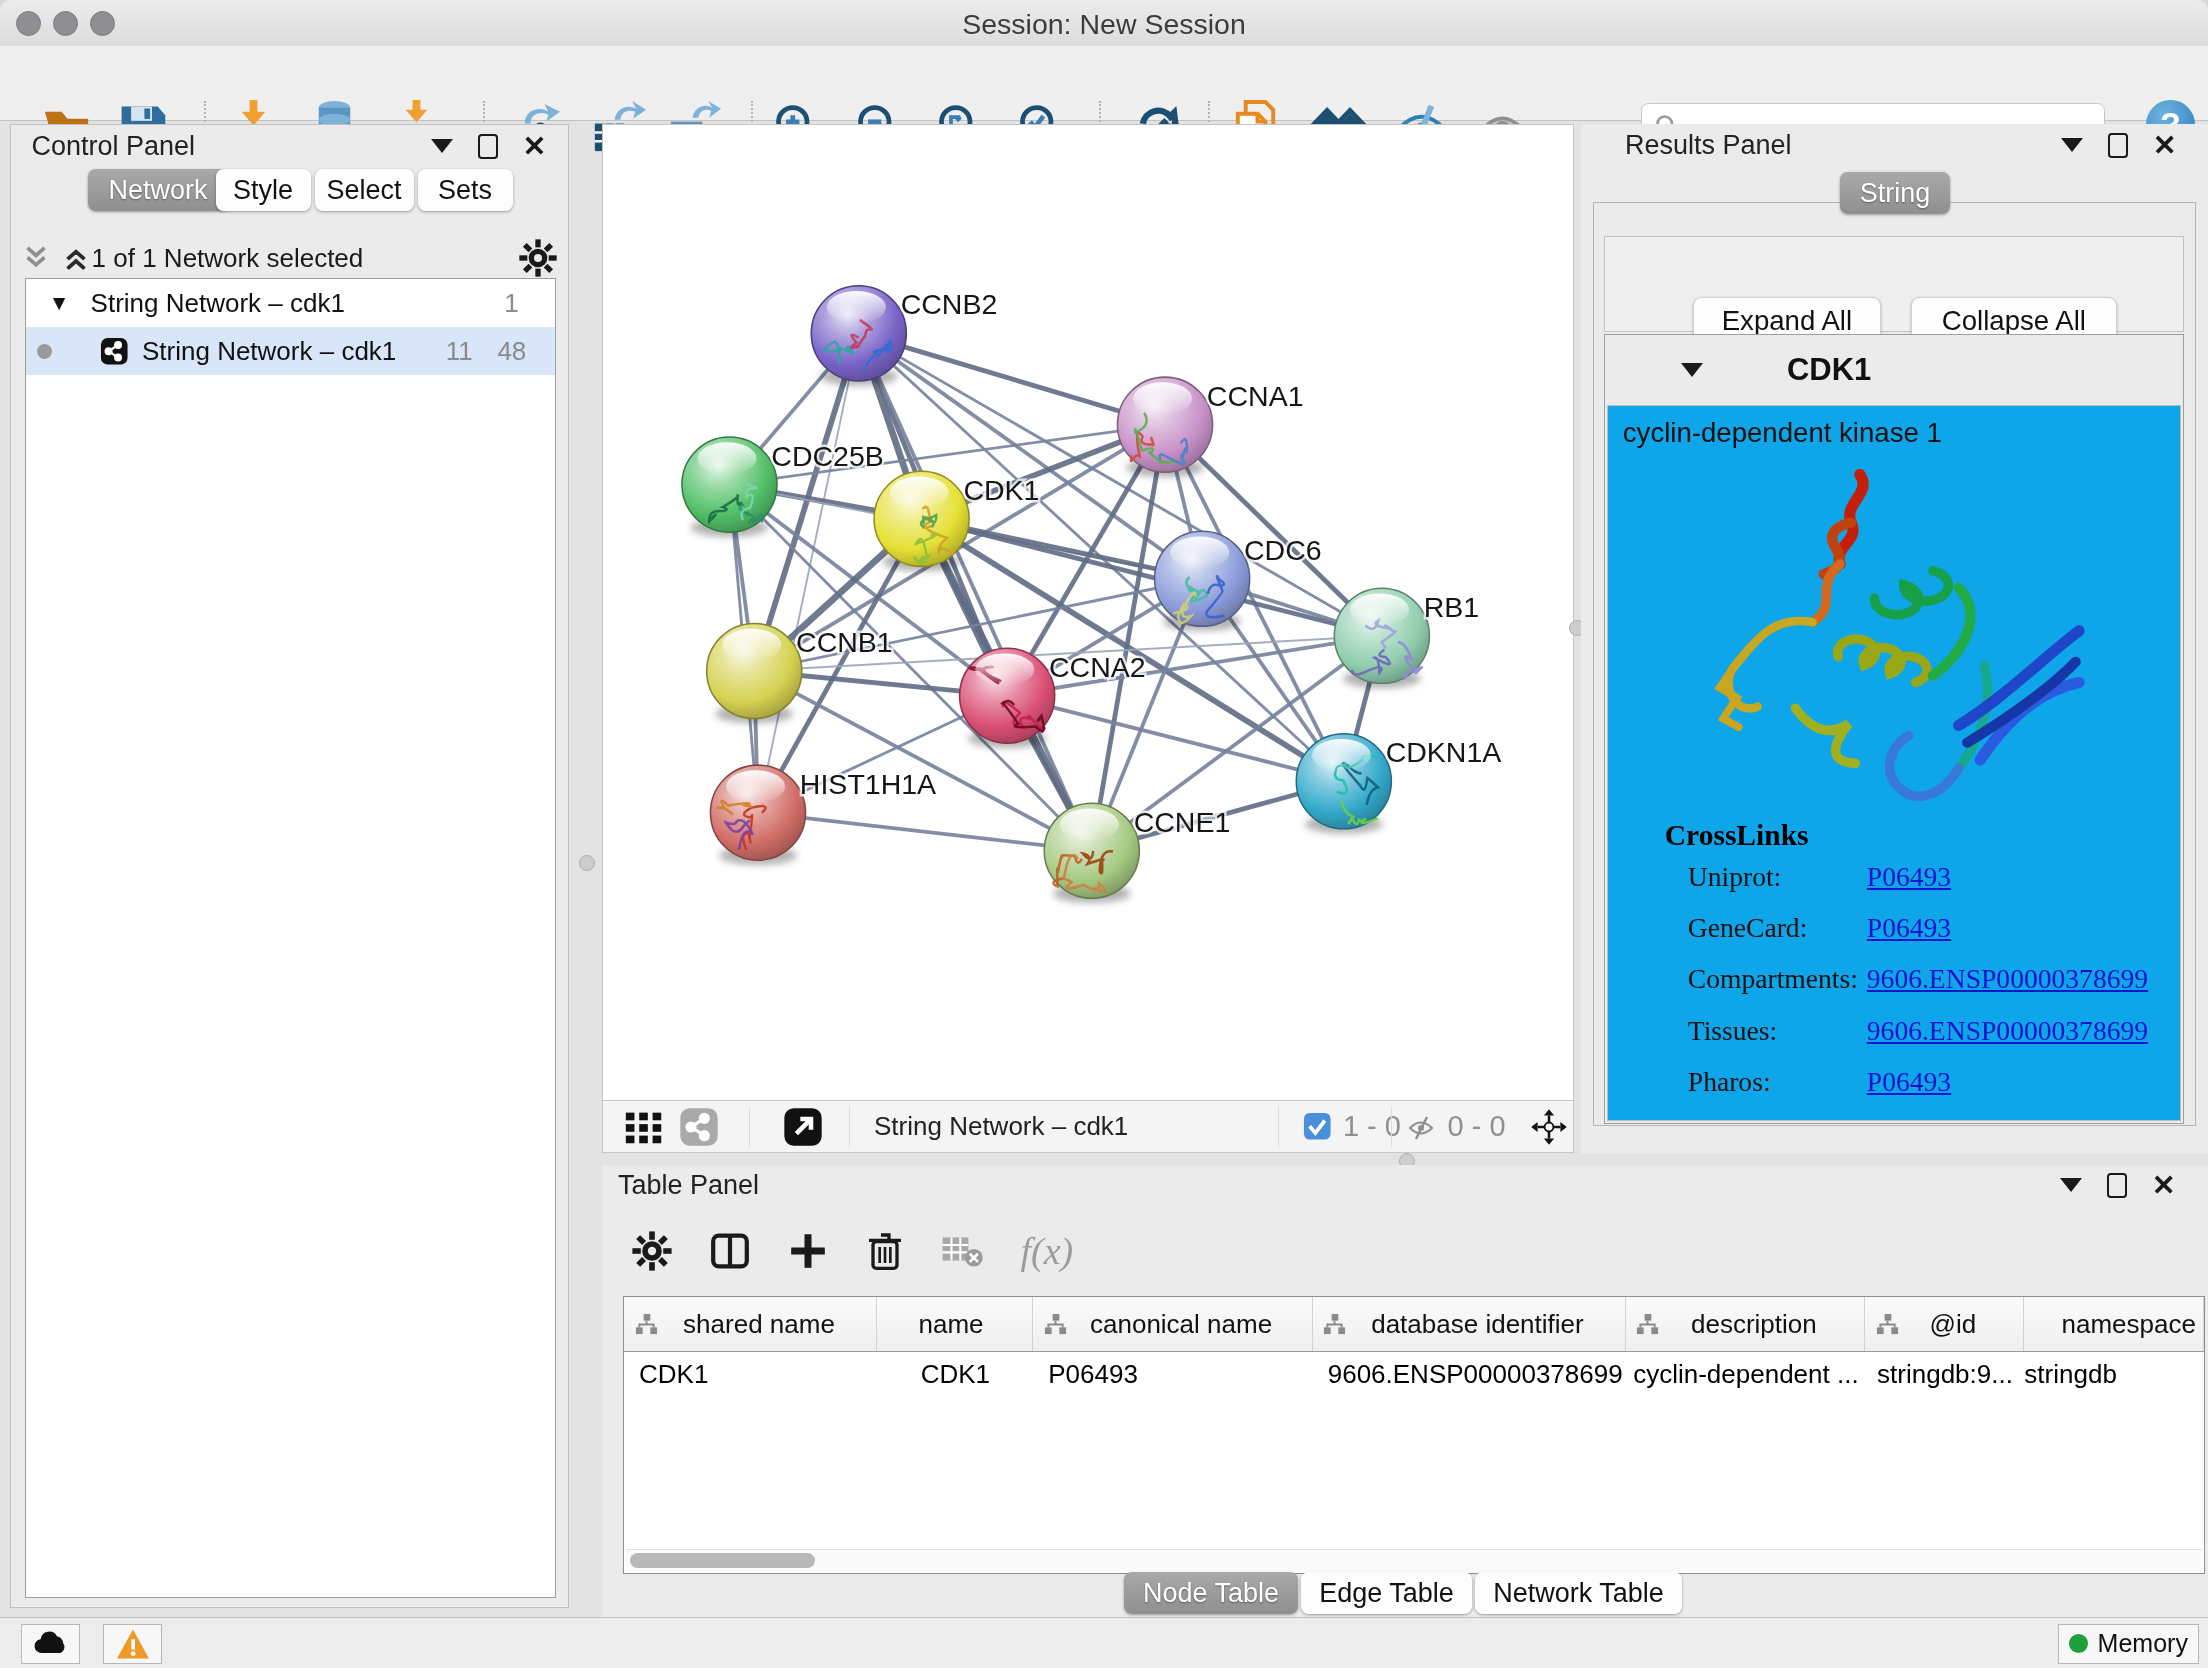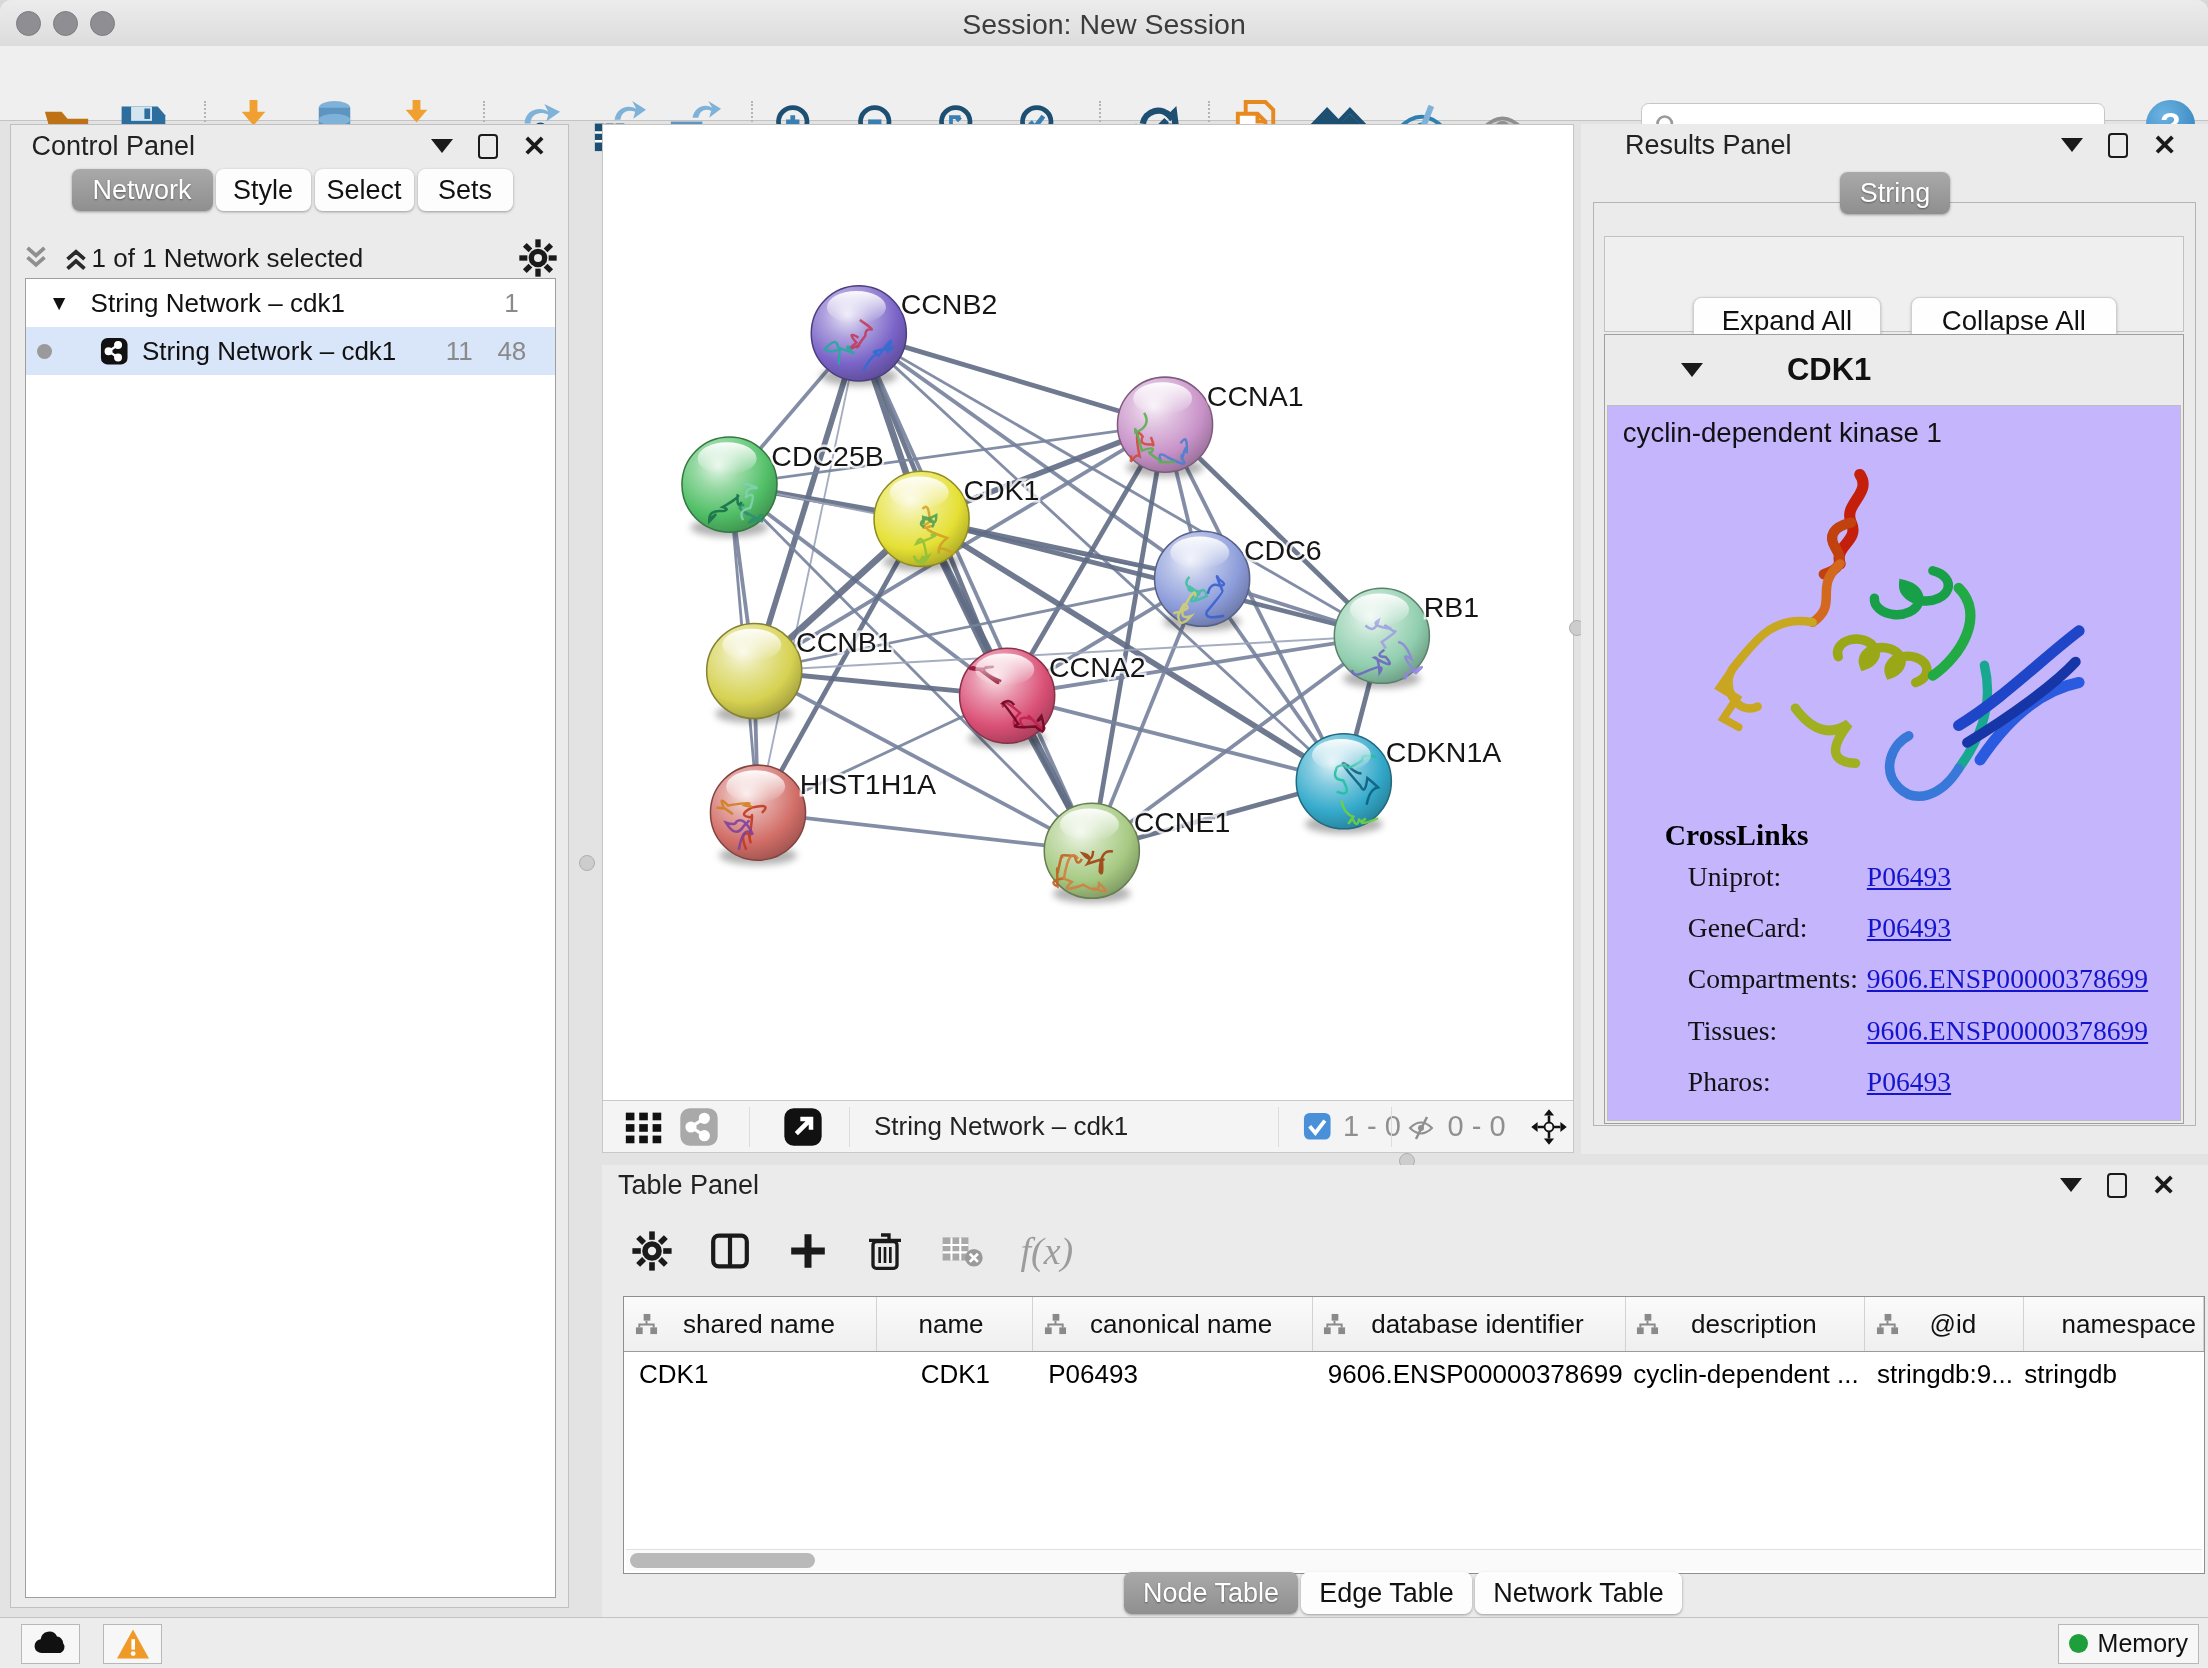--- a/index.html
+++ b/index.html
@@ -45,21 +45,21 @@
   
   .results-panel{position:absolute;left:1581px;top:124px;width:628px;height:1030px;background:#ebebeb;}
   .rp-head{position:absolute;left:0;top:0;right:13.3px;height:42px;display:flex;align-items:center;padding:0 19px 0 44px;justify-content:space-between;}
   .rp-tab{position:absolute;left:50%;transform:translateX(-50%);top:48px;width:110px;z-index:3;}
   .rp-outer{position:absolute;left:12.4px;top:78px;width:603px;height:924px;border:1.9px solid #b4b4b4;background:#ebebeb;box-sizing:border-box;}
   .rp-btnbox{position:absolute;left:9.5px;top:33px;width:580px;height:96px;border:1.9px solid #c2c2c2;background:#efefef;box-sizing:border-box;}
   .rp-btn{position:absolute;top:60px;height:46px;background:#fefefe;border:1px solid #cfcfcf;border-radius:8.6px;box-shadow:0 1px 2.9px rgba(0,0,0,.25);font-size:27.6px;display:flex;align-items:center;justify-content:center;color:#111;}
   .gene-box{position:absolute;left:9.5px;top:131px;width:580px;height:790px;border:1px solid #9f9f9f;box-sizing:border-box;}
   .gene-head{position:absolute;left:0;top:0;right:0;height:70px;display:flex;align-items:center;background:#ebebeb;}
   .gene-title{font-size:31px;font-weight:bold;color:#111;margin-left:84px;}
-  .gene-content{position:absolute;left:1.9px;top:70px;right:1.9px;bottom:1.9px;background:#c4b5fd;border:1px solid #bdbdbd;box-sizing:border-box;}
+  .gene-content{position:absolute;left:1.9px;top:70px;right:1.9px;bottom:1.9px;background:#0ea5e9;border:1px solid #bdbdbd;box-sizing:border-box;}
   .gene-desc{position:absolute;left:15px;top:11.4px;font-size:27.6px;color:#111;}
   .xl-title{position:absolute;left:57px;top:413px;font-family:"Liberation Serif",serif;font-weight:bold;font-size:29.5px;color:#000;}
   .xl-row{position:absolute;left:80px;font-family:"Liberation Serif",serif;font-size:27.6px;color:#111;}
   .xl-val{position:absolute;left:259px;font-family:"Liberation Serif",serif;font-size:27.6px;color:#1414cc;text-decoration:underline;}
   
   .split-dot{position:absolute;width:14.3px;height:14.3px;border-radius:50%;background:#cdcdcd;border:1px solid #aeaeae;}
   
   .table-panel{position:absolute;left:602px;top:1165px;width:1606px;height:452px;background:#ebebeb;}
   .tp-head{position:absolute;left:0;top:0;right:13.3px;height:40px;display:flex;align-items:center;padding:0 19px 0 16px;justify-content:space-between;}
   .tp-toolbar{position:absolute;left:28.5px;top:55px;height:61px;display:flex;align-items:center;gap:36px;}
@@ -259,21 +259,21 @@
   <div class="control-panel">
     <div class="cp-head">
       <span class="panel-title">Control Panel</span>
       <span class="panel-ctrls">
         <span class="tri-down"></span>
         <span class="float-ico"></span>
         <span class="close-ico">✕</span>
       </span>
     </div>
     <div class="cp-tabs">
-      <div class="tab sel" style="left:61px;width:141px">Network</div>
+      <div class="tab sel" style="left:77px;width:141px">Network</div>
       <div class="tab" style="left:205px;width:95px">Style</div>
       <div class="tab" style="left:304px;width:99px">Select</div>
       <div class="tab" style="left:407px;width:95px">Sets</div>
     </div>
     <div class="cp-gearrow">
       <svg width="32" height="28.5" viewBox="0 0 34 30">
           <path d="M8 4l9 8 9-8M8 14l9 8 9-8" fill="none" stroke="#8f8f8f" stroke-width="4"></path>
         </svg>
       <svg width="32" height="28.5" viewBox="0 0 34 30" style="margin-left:7.6px">
           <path d="M8 26l9-8 9 8M8 16l9-8 9 8" fill="none" stroke="#2a2a2a" stroke-width="4"></path>

